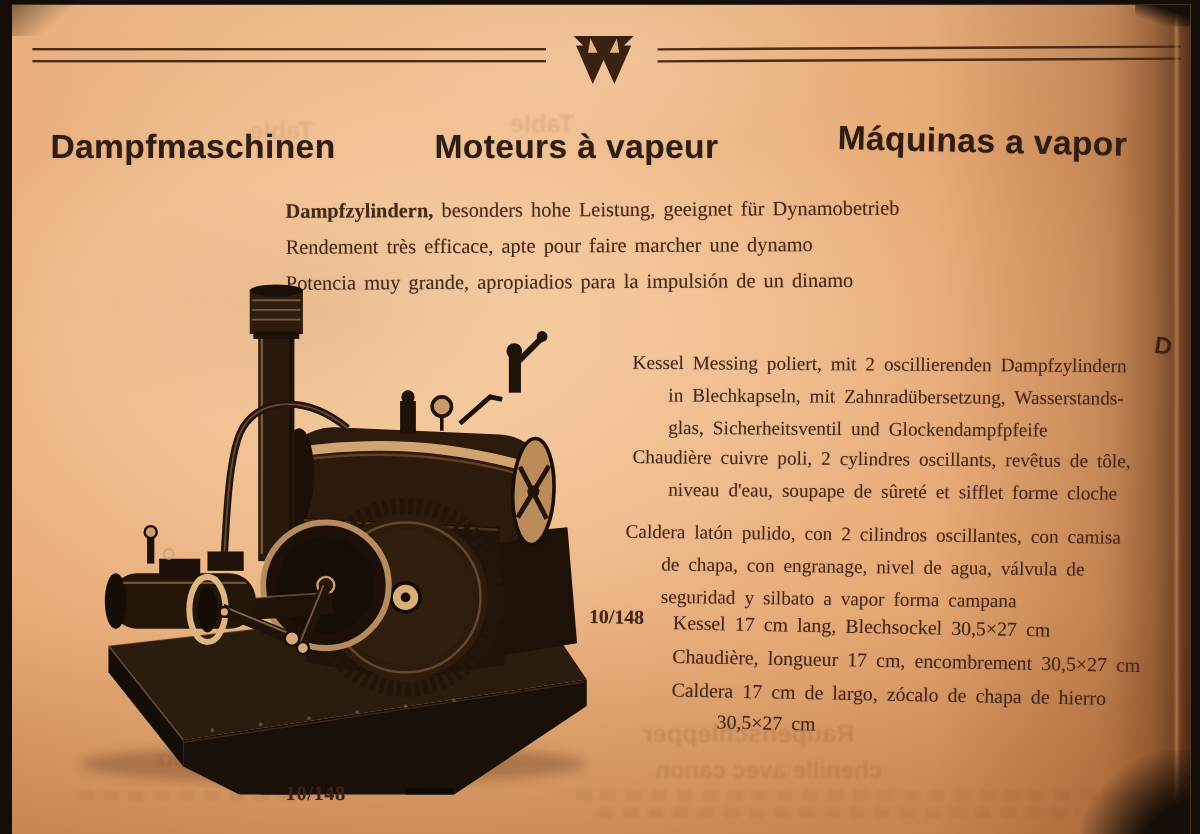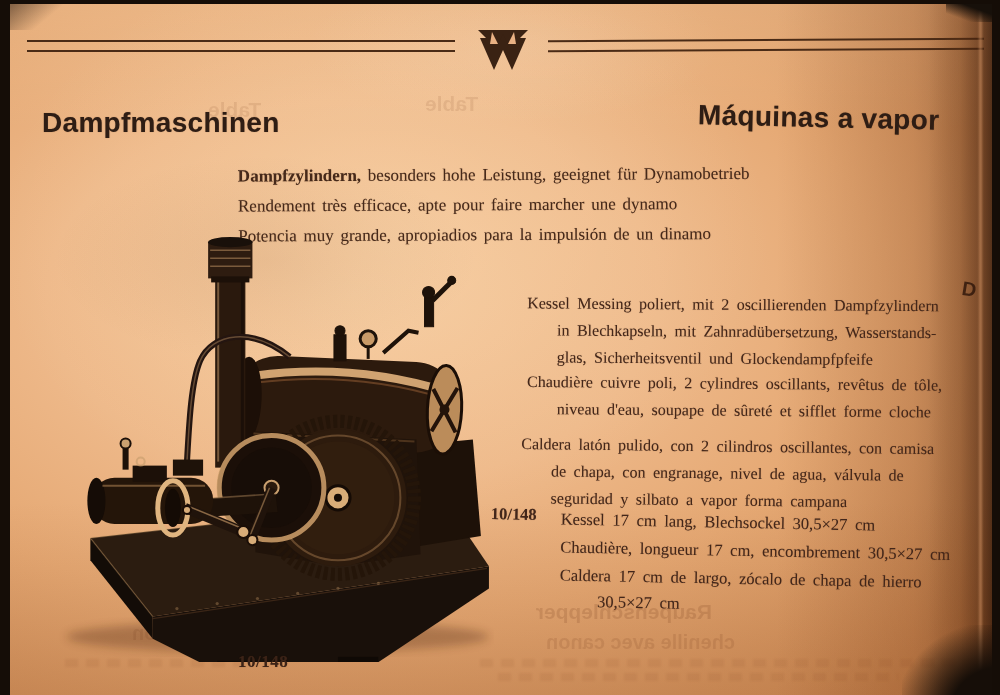--- a/index.html
+++ b/index.html
@@ -114,20 +114,21 @@
   <div class="logo">
     <svg viewBox="0 0 70 52" width="70" height="52">
       <path d="M10 6 L60 6 L52 14 L58 14 L44 46 L35 26 L26 46 L12 14 L18 14 Z" fill="#3a2213"></path>
       <path d="M24 8 L30 20 L22 20 Z" fill="#e9b184"></path>
       <path d="M46 8 L48 20 L40 20 Z" fill="#e9b184"></path>
       <path d="M35 10 L41 22 L29 22 Z" fill="#3a2213"></path>
     </svg>
   </div>
 
   <h1 class="h-de">Dampfmaschinen</h1>
+  <h1 class="h-fr">Moteurs à vapeur</h1>
   <h1 class="h-es">Máquinas a vapor</h1>
 
   <div class="intro">
     <div class="ln">
       <b>Dampfzylindern,</b>
       <span>besonders hohe Leistung, geeignet für Dynamobetrieb</span>
     </div>
     <div class="ln">Rendement très efficace, apte pour faire marcher une dynamo</div>
     <div class="ln">Potencia muy grande, apropiadios para la impulsión de un dinamo</div>
   </div>

